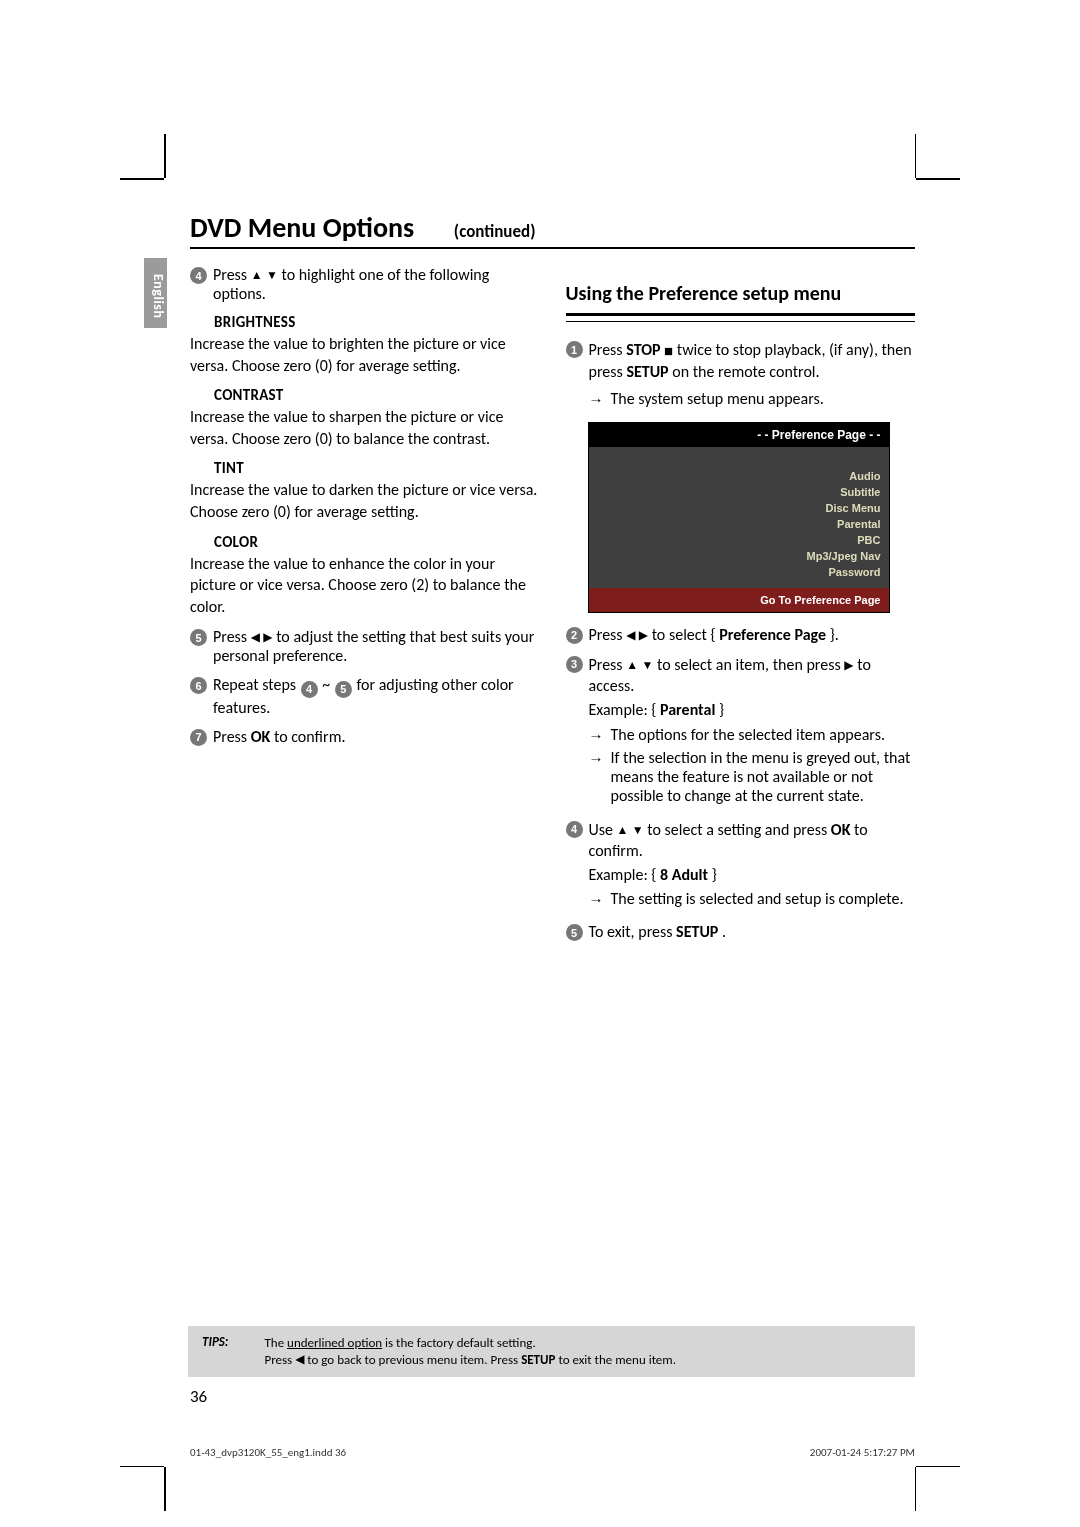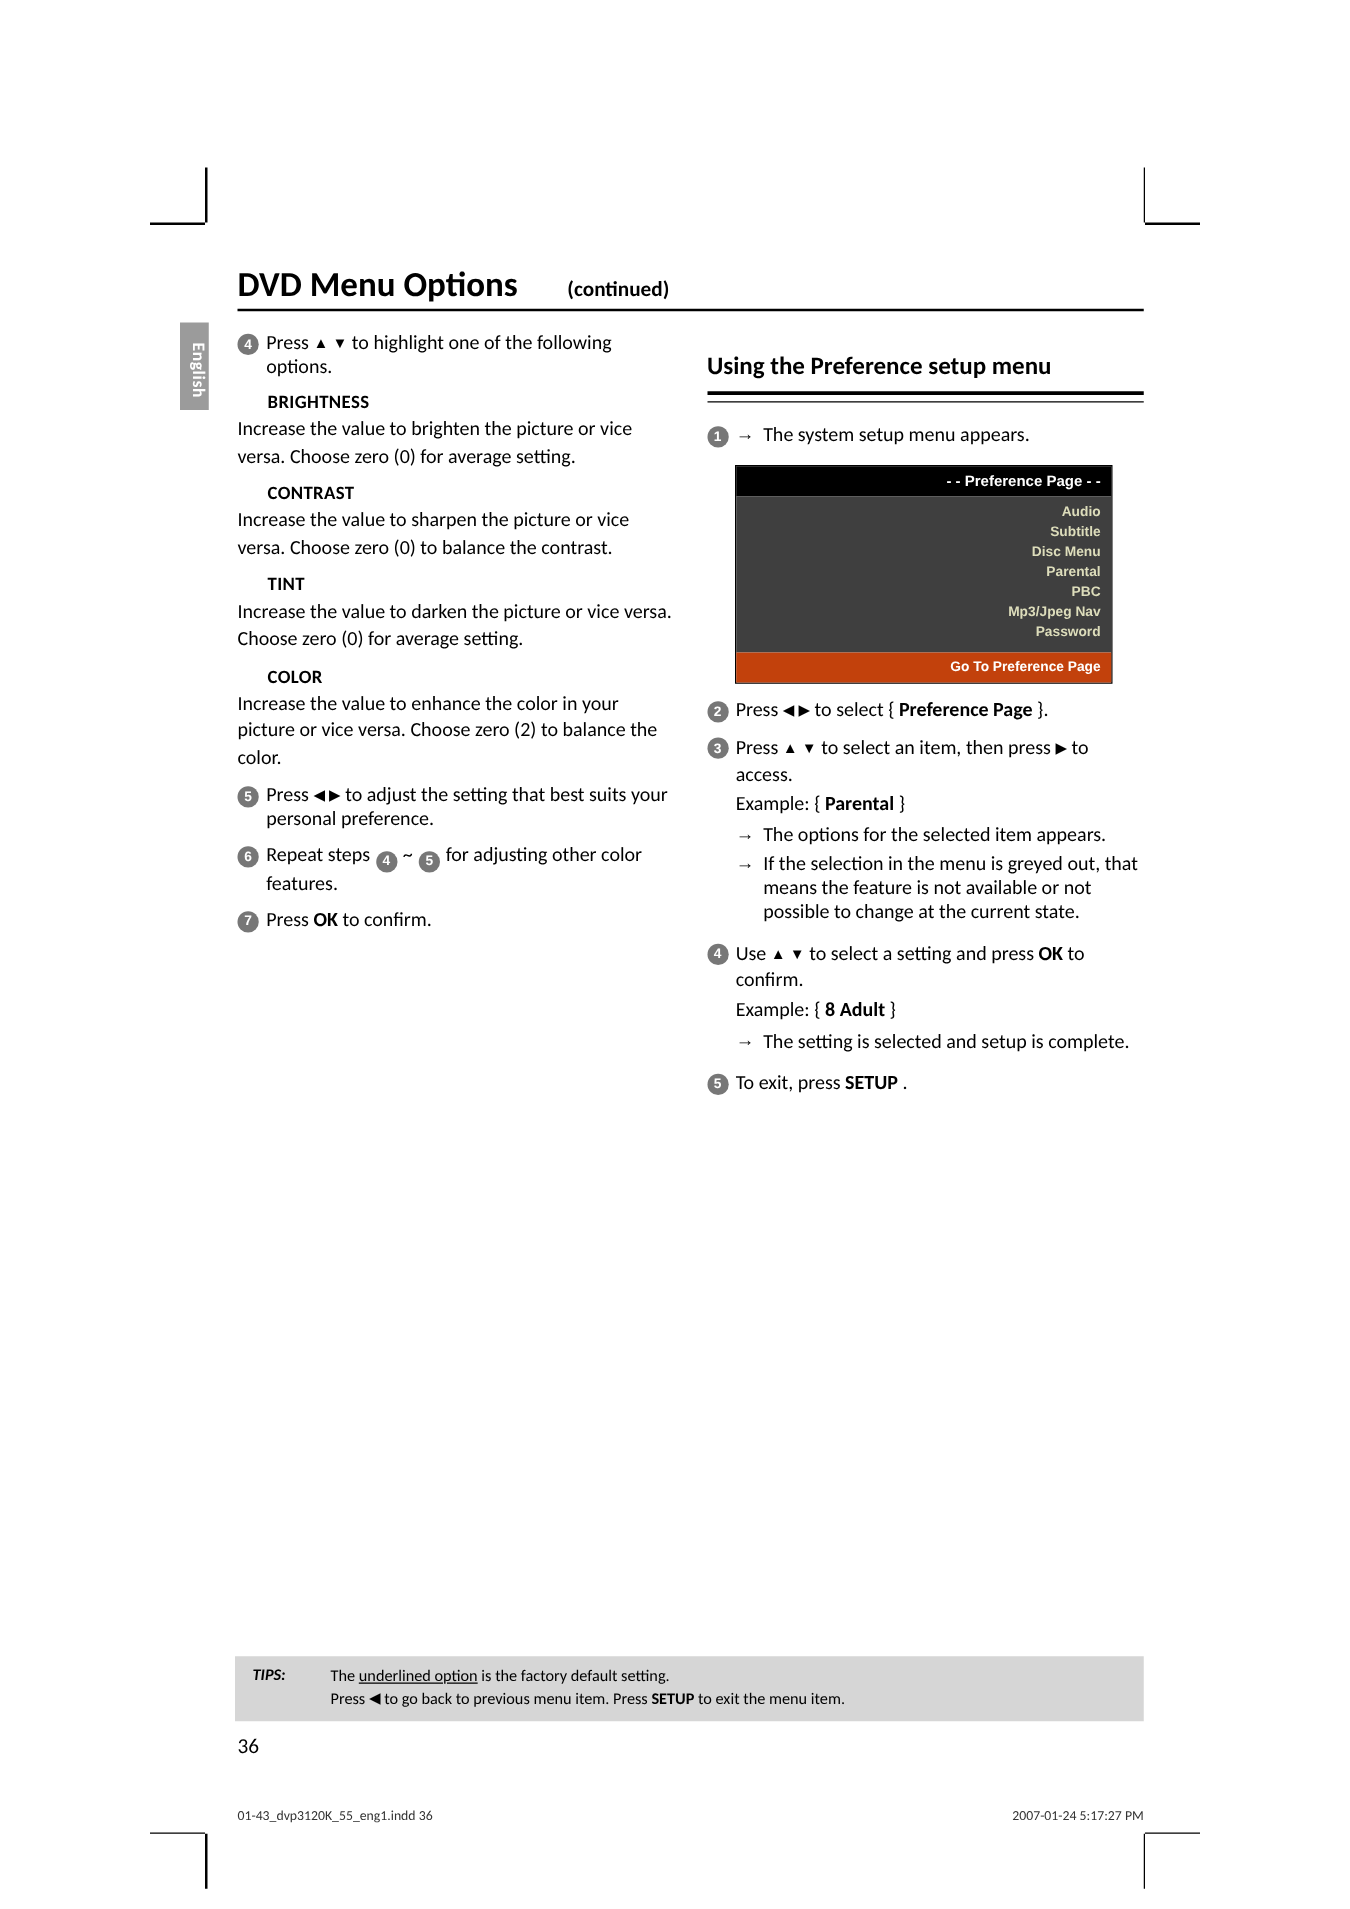--- a/index.html
+++ b/index.html
@@ -119,29 +119,29 @@
   }
   .osd-title {
     background: #000;
     color: #fff;
     font-weight: 700;
     padding: 5px 8px;
     font-size: 12px;
   }
   .osd-body {
     background: #3f3f3f;
-    padding: 5px 8px 8px 8px;
+    padding: 21px 8px 8px 8px;
   }
   .osd-row {
     font-weight: 700;
     color: #ddb;
     padding: 2px 0;
   }
   .osd-footer {
-    background: #c2410c;
+    background: #7f1d1d;
     color: #fff;
     font-weight: 700;
     padding: 6px 8px;
     font-size: 11px;
   }
 
   
   .tips-box {
     position: absolute;
     left: 188px;
@@ -252,20 +252,28 @@
 
     <div class="col">
 
       <div class="sect-head">Using the Preference setup menu</div>
       <div style="border-top:3px solid #000; height:3px;"></div>
       <div style="border-top:1px solid #000; height:1px; margin-top:2px; margin-bottom:16px;"></div>
 
       <div class="step">
         <span class="badge">1</span>
         <div class="body">
+          <p>
+            <span>Press </span>
+            <span class="bold">STOP</span>
+            <span class="sq"> ■</span>
+            <span>  twice to stop playback, (if any), then press </span>
+            <span class="bold">SETUP</span>
+            <span> on the remote control.</span>
+          </p>
           <div class="sub-bullet">
             <span class="arr arr-glyph">→</span>
             <span>The system setup menu appears.</span>
           </div>
         </div>
       </div>
 
       <div class="osd">
         <div class="osd-title">- -   Preference Page   - -</div>
         <div class="osd-body">

